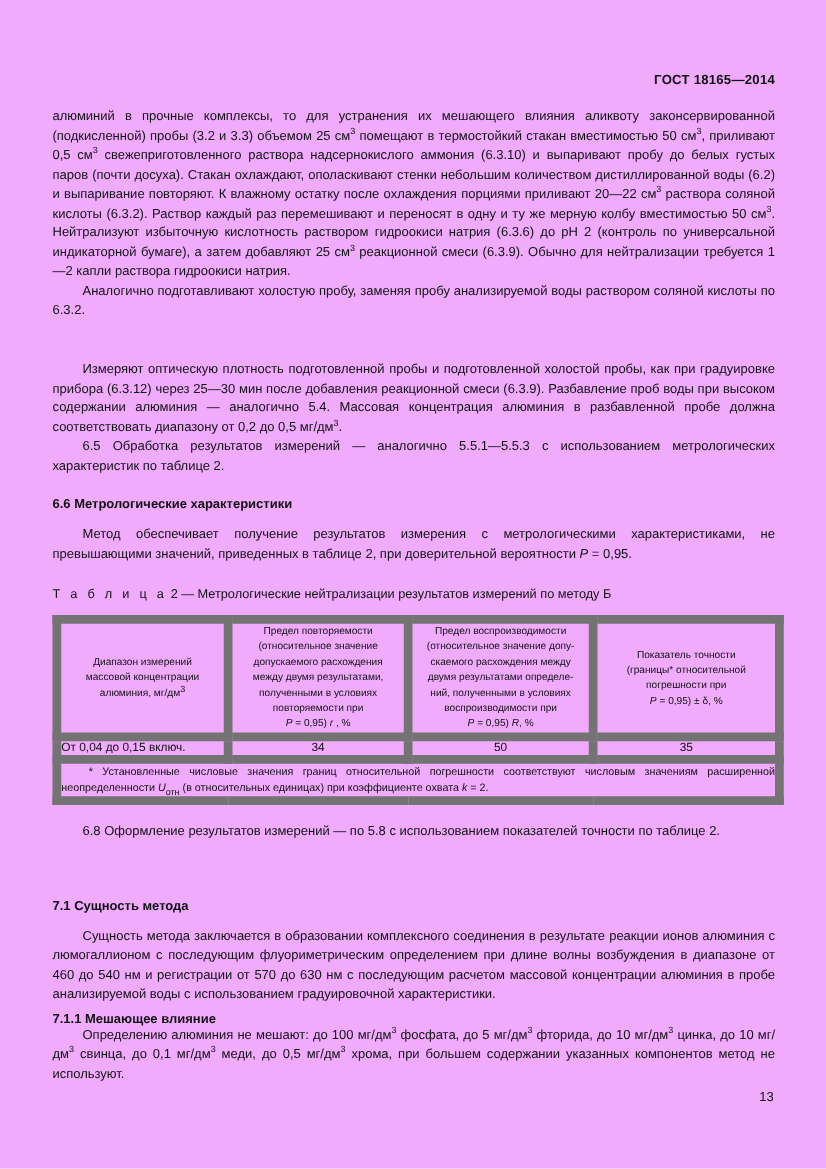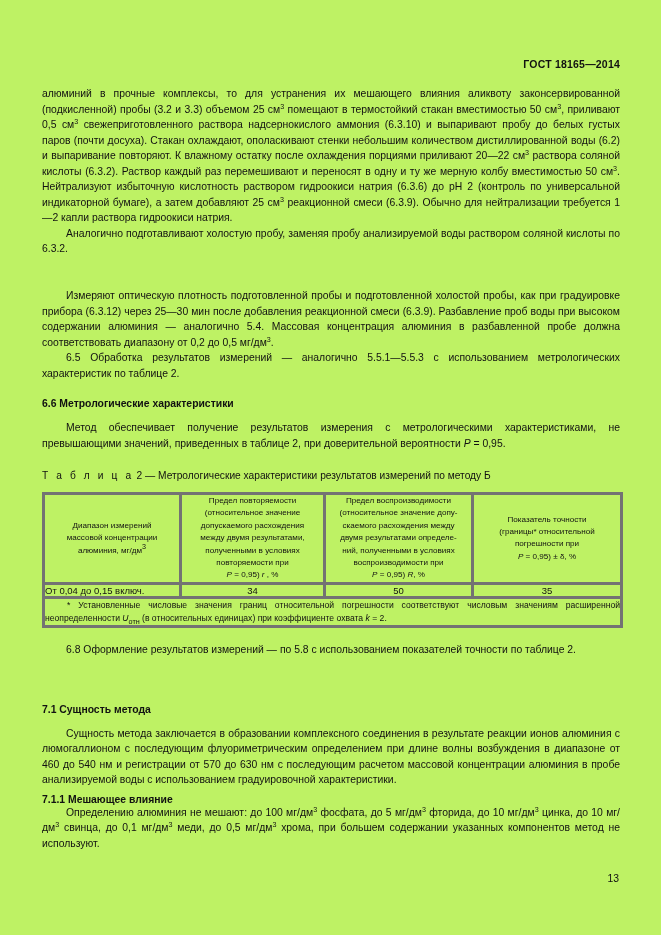--- a/index.html
+++ b/index.html
@@ -4,21 +4,21 @@
 <style>
   html, body {
     margin: 0;
     padding: 0;
     background: #ffffff;
   }
   .page {
     position: relative;
     width: 661px;
     height: 935px;
-    background: #bef264;
+    background: #f0abfc;
     font-family: "Liberation Sans", sans-serif;
     color: #111111;
     overflow: hidden;
   }
   .header {
     position: absolute;
     top: 58px;
     right: 41px;
     font-size: 10.5px;
     font-weight: bold;
@@ -71,21 +71,21 @@
   }
   .tbl-caption .sparse { letter-spacing: 2.6px; }
 
   table.metro {
     border-collapse: collapse;
     width: 578px;
     table-layout: fixed;
     margin: 0;
   }
   table.metro td {
-    border: 3px solid #737373;
+    border: 7px solid #737373;
     padding: 0;
     vertical-align: middle;
   }
   .hcell {
     text-align: center;
     font-size: 8.1px;
     line-height: 12.4px;
     padding: 7px 5px 7px 5px;
     color: #111;
   }
@@ -135,21 +135,21 @@
     <p class="indent">Измеряют оптическую плотность подготовленной пробы и подготовленной холостой пробы, как при градуировке прибора (6.3.12) через 25—30 мин после добавления реакционной смеси (6.3.9). Разбавление проб воды при высоком содержании алюминия — аналогично 5.4. Массовая концентрация алюминия в разбавленной пробе должна соответствовать диапазону от 0,2 до 0,5 мг/дм<sup>3</sup>.</p>
 
     <p class="indent">6.5  Обработка результатов измерений — аналогично 5.5.1—5.5.3 с использованием метрологических характеристик по таблице 2.</p>
 
     <div class="sp-17"></div>
     <h3 class="sec">6.6  Метрологические характеристики</h3>
     <div class="sp-11"></div>
     <p class="indent">Метод обеспечивает получение результатов измерения с метрологическими характеристиками, не превышающими значений, приведенных в таблице 2, при доверительной вероятности <i class="it">P</i> = 0,95.</p>
 
     <div class="sp-17"></div>
-    <p class="tbl-caption"><span class="sparse">Т а б л и ц а</span> <span>2</span> <span>— Метрологические характеристики результатов измерений по методу Б</span></p>
+    <p class="tbl-caption"><span class="sparse">Т а б л и ц а</span> <span>2</span> <span>— Метрологические нейтрализации результатов измерений по методу Б</span></p>
     <div class="sp-8"></div>
 
     <table class="metro">
       <colgroup>
         <col style="width:137px">
         <col style="width:144px">
         <col style="width:148px">
         <col style="width:149px">
       </colgroup>
       <tbody>

